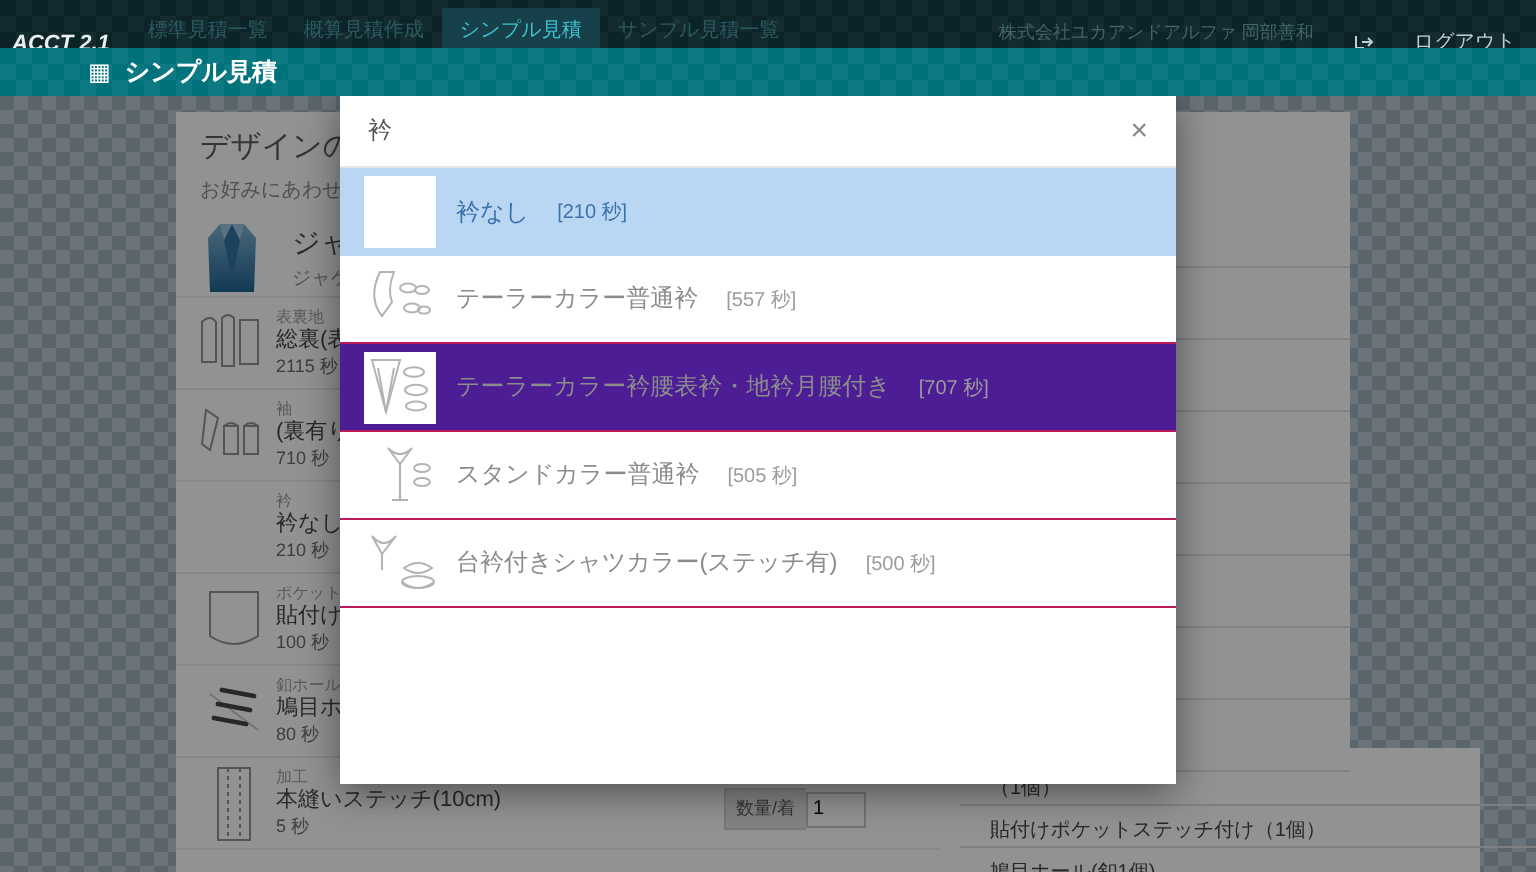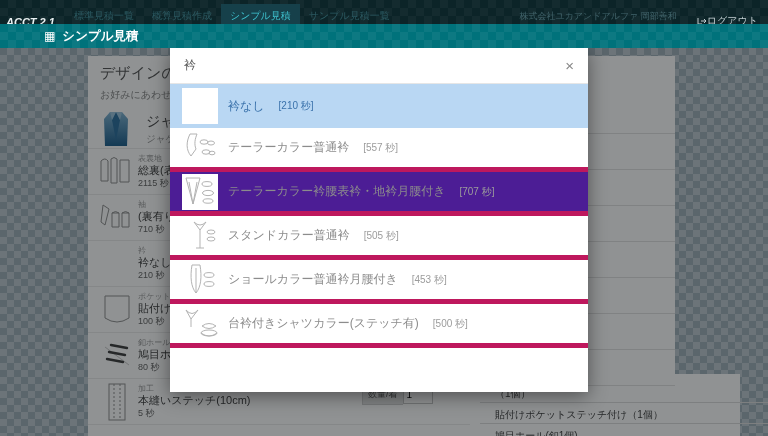--- a/index.html
+++ b/index.html
@@ -9,21 +9,21 @@
 
   
   .topnav { position:absolute; top:0; left:0; right:0; height:28px; background-color:#0c2428;
             background-image:repeating-conic-gradient(rgba(255,255,255,.03) 0% 25%, rgba(0,0,0,0) 0% 50%);
             background-size:16px 16px; display:flex; align-items:flex-end; z-index:200; }
   .logo { color:#e9f0f1; font-size:11px; font-weight:bold; font-style:italic; padding:5px 10px 0 6px; }
   .nav-item { font-size:10px; color:#2c5a62; line-height:24px; padding:0 9px; cursor:pointer; white-space:nowrap; }
   .nav-item.active { background:#16404a; color:#3fc3d1; }
   .topnav-spacer { flex:1; }
   .company { font-size:9px; color:#42646b; line-height:24px; margin-right:14px; white-space:nowrap;margin-top:44px; }
-  .logout { display:flex; align-items:center; gap:0; color:#c2ced1; font-size:10px; padding:0 10px 0 6px; cursor:pointer; }
+  .logout { display:flex; align-items:center; gap:20px; color:#c2ced1; font-size:10px; padding:0 10px 0 6px; cursor:pointer; }
 
   
   .subbar { position:absolute; top:24px; left:0; right:0; height:24px; background-color:#00727b;
             background-image:repeating-conic-gradient(rgba(255,255,255,.05) 0% 25%, rgba(0,0,0,0) 0% 50%);
             background-size:16px 16px; color:#fff; display:flex; align-items:center; padding-left:44px;
             font-size:12.5px; font-weight:bold; z-index:200; }
   .grid-glyph { font-size:12px; margin-right:7px; font-weight:normal; }
 
   
   .workspace { position:absolute; top:48px; left:0; right:0; bottom:0;
@@ -41,21 +41,21 @@
   .product-desc { font-size:9.5px; color:#909090; margin-top:2px; }
 
   .opt-rows { position:absolute; left:0; top:92px; width:382px; }
   .opt-row { height:46px; display:flex; align-items:center; border-top:1px solid #ececec; padding-left:8px; cursor:pointer; }
   .opt-icon { width:42px; height:40px; flex:0 0 42px; display:flex; align-items:center; justify-content:center; }
   .opt-texts { line-height:1.25; }
   .opt-cat { font-size:8px; color:#9a9a9a; }
   .opt-name { font-size:11px; color:#3f3f3f; }
   .opt-sec { font-size:9px; color:#666; }
 
-  .qty-wrap { position:absolute; left:274px; top:328px; display:flex; align-items:center; }
+  .qty-wrap { position:absolute; left:274px; top:338px; display:flex; align-items:center; }
   .qty-label { background:#e4e4e4; color:#555; font-size:9px; padding:3px 5px; border:1px solid #d0d0d0; border-right:none; }
   .qty-input { width:30px; height:18px; border:1px solid #c5c5c5; font-size:10px; padding:0 3px; text-align:left; }
 
   .right-col { position:absolute; left:392px; top:42px; width:195px; }
   .right-row { height:36px; border-bottom:1px solid #e2e2e2; }
 
   .summary-rows { position:absolute; left:392px; top:330px; width:348px; }
   .summary-row { font-size:10px; color:#3d3d3d; padding:5px 0 5px 15px; border-bottom:1px solid #dcdcdc; height:21px; }
   .summary-row:first-child { height:17px; padding-top:1px; }
 
@@ -64,21 +64,21 @@
 
   
   .modal { position:absolute; left:170px; top:48px; width:418px; height:344px; background:#fff; z-index:100;
            box-shadow:0 4px 18px rgba(0,0,0,.45); display:flex; flex-direction:column; }
   .modal-head { height:36px; display:flex; align-items:center; justify-content:space-between;
                 padding:0 14px; border-bottom:1px solid #e6e6e6; }
   .modal-title { font-size:12px; color:#555; }
   .modal-close { font-size:15px; color:#888; cursor:pointer; line-height:1; }
   .modal-list { flex:1; overflow:hidden; }
   .collar-row { height:44px; display:flex; align-items:center; padding-left:12px; gap:10px;
-                border-bottom:5px solid #be185d; cursor:pointer; }
+                border-bottom:1px solid #be185d; cursor:pointer; }
   .collar-row .thumb { width:36px; height:36px; background:#fff; flex:0 0 36px; }
   .collar-name { font-size:12px; color:#8c8c8c; }
   .collar-sec { font-size:10px; color:#9c9c9c; margin-left:4px; }
   .collar-row.selected { background:#b9d7f3; border-bottom:none; }
   .collar-row.selected .collar-name, .collar-row.selected .collar-sec { color:#3a72ab; }
   .collar-row.hover { background:#4c1d95; }
 
   svg { display:block; }
 </style>
 </head>
@@ -295,31 +295,20 @@
           <svg width="36" height="36" viewBox="0 0 36 36" stroke="#b3b3b3" fill="none" stroke-width="1">
             <path d="M12,4 q6,6 12,0 M12,4 l6,8 M24,4 l-6,8 M18,12 v18 M14,30 h8"></path>
             <ellipse cx="29" cy="14" rx="4" ry="2"></ellipse>
               <ellipse cx="29" cy="21" rx="4" ry="2"></ellipse>
           </svg>
         </div>
         <span class="collar-name">スタンドカラー普通衿</span>
         <span class="collar-sec">[505 秒]</span>
       </div>
 
-      <div class="collar-row">
-        <div class="thumb">
-          <svg width="36" height="36" viewBox="0 0 36 36" stroke="#b3b3b3" fill="none" stroke-width="1">
-            <path d="M10,3 c-2,12 -1,22 4,28 c5,-6 6,-16 4,-28 z M14,31 V6"></path>
-            <ellipse cx="27" cy="13" rx="5" ry="2.4"></ellipse>
-              <ellipse cx="27" cy="22" rx="5" ry="2.4"></ellipse>
-          </svg>
-        </div>
-        <span class="collar-name">ショールカラー普通衿月腰付き</span>
-        <span class="collar-sec">[453 秒]</span>
-      </div>
 
 
       <div class="collar-row">
         <div class="thumb">
           <svg width="36" height="36" viewBox="0 0 36 36" stroke="#b3b3b3" fill="none" stroke-width="1">
             <path d="M4,4 q6,7 12,0 M4,4 l5,9 M16,4 l-7,9 M9,13 v8"></path>
             <path d="M20,20 q7,-5 14,0 q-7,5 -14,0 z"></path>
               <ellipse cx="27" cy="27" rx="8" ry="3"></ellipse>
               <path d="M19,27 q8,6 16,0"></path>
           </svg>

